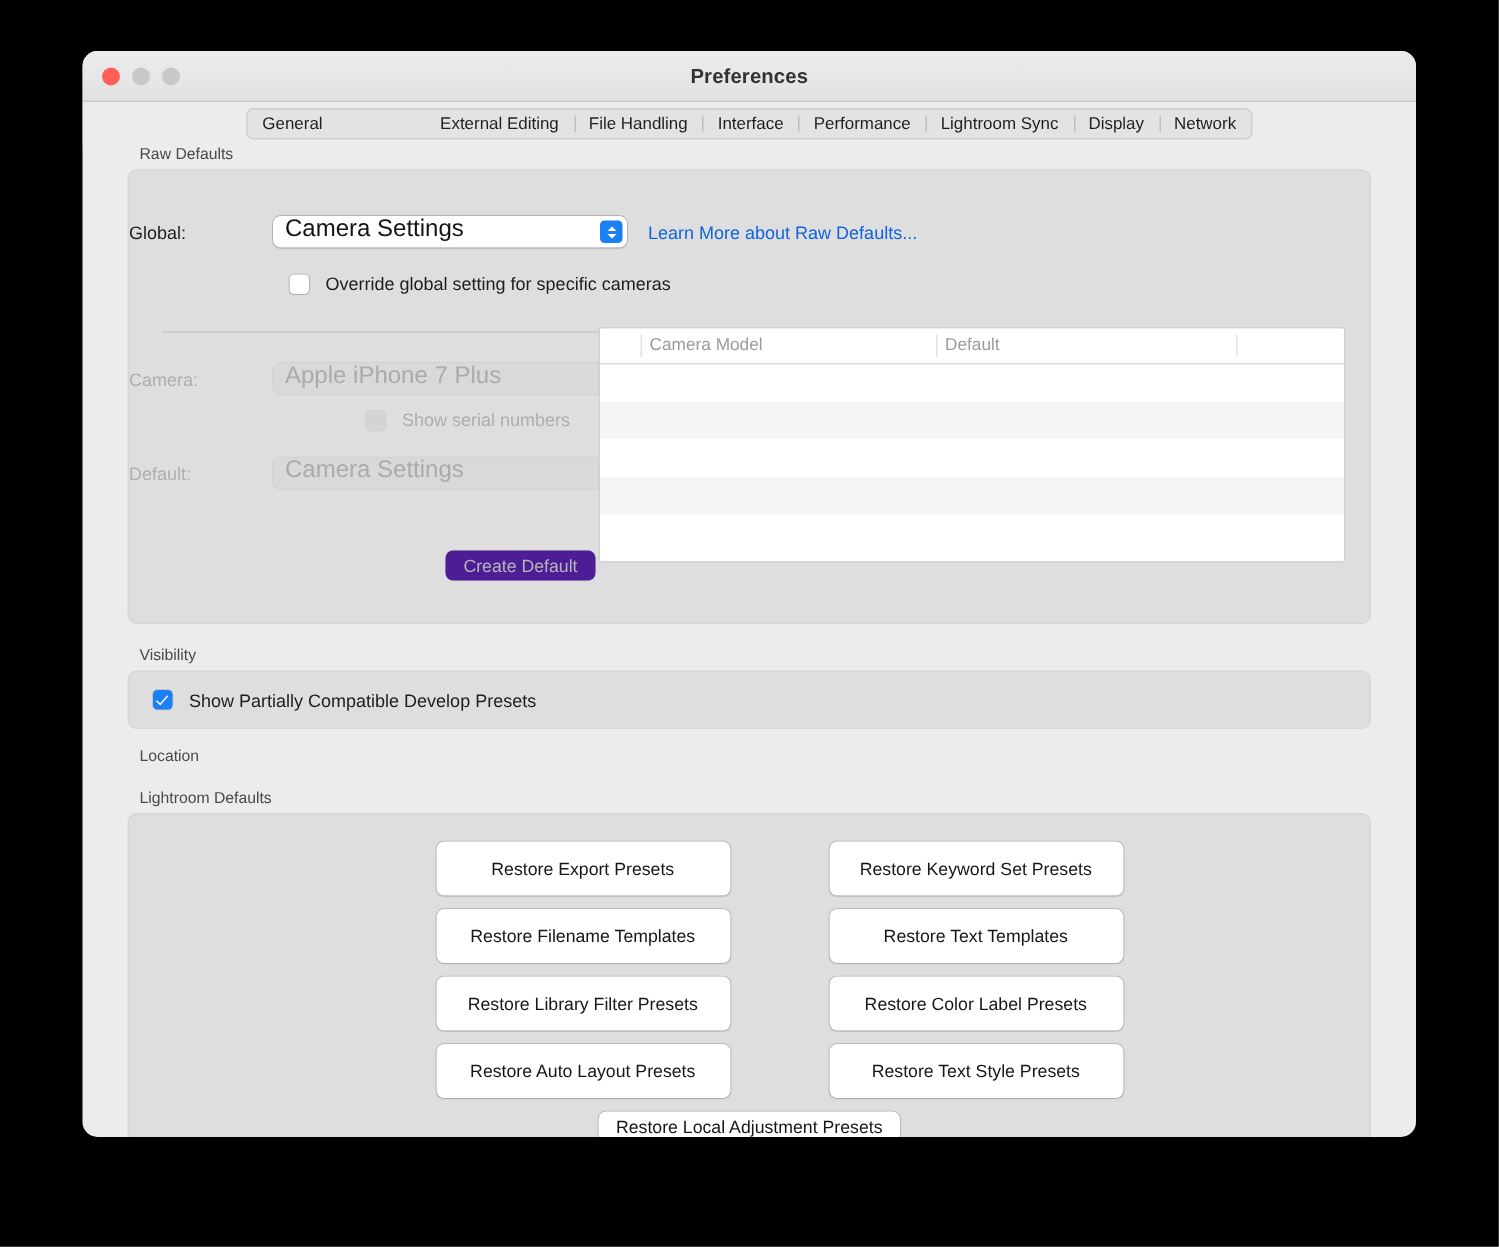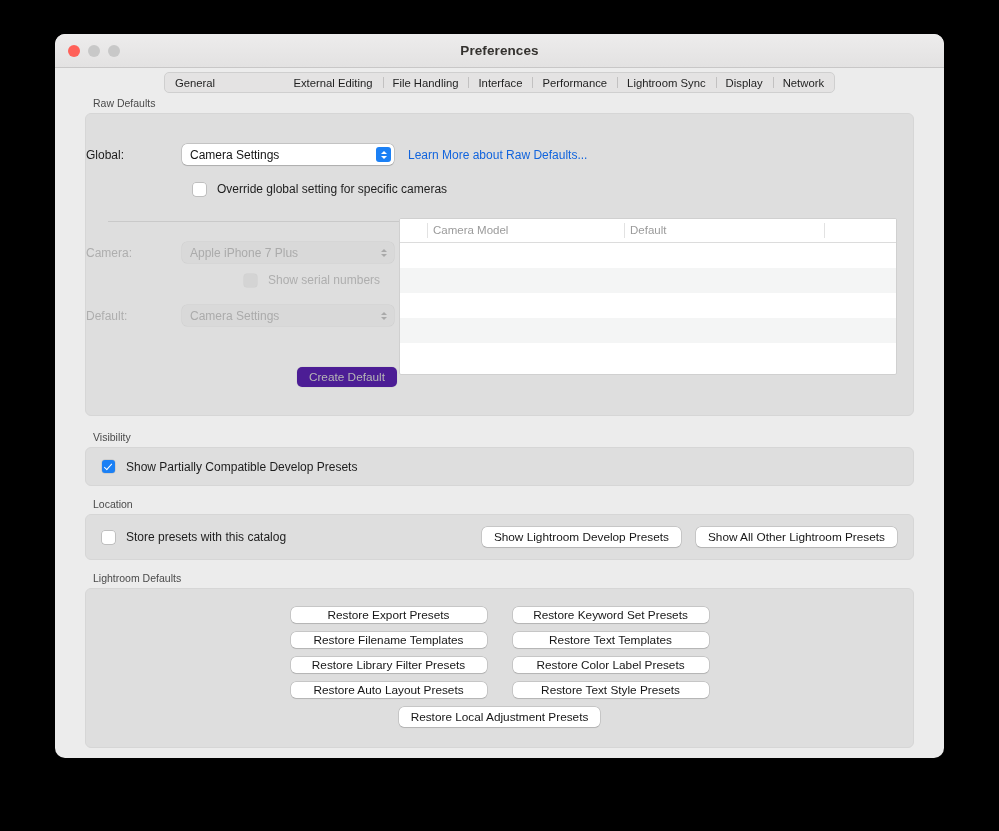--- a/index.html
+++ b/index.html
@@ -134,29 +134,29 @@
     width: 96px;
     text-align: left;
     font-size: 12px;
     color: #1d1d1d;
     padding-right: 8px;
   }
   .lbl-right.dim { color: #aeaeae; }
 
   .popup {
     position: relative;
-    width: 212px;
+    width: 236px;
     height: 21px;
     background: #ffffff;
     border-radius: 5px;
     box-shadow: 0 0 0 0.5px rgba(0,0,0,0.22), 0 0.5px 1px rgba(0,0,0,0.12);
     display: flex;
-    align-items: center;
+    align-items: flex-start;
     padding-left: 8px;
-    font-size: 12px;
+    font-size: 16px;
     color: #141414;
     cursor: default;
   }
   .popup.dim {
     background: #d9d9d9;
     box-shadow: 0 0 0 0.5px rgba(0,0,0,0.07);
     color: #ababab;
   }
   .popup .chev {
     position: absolute;
@@ -314,21 +314,21 @@
 
   
   .panel-lr { padding: 18px 0 20px 0; }
   .btngrid {
     display: flex;
     flex-direction: column;
     gap: 9px;
     align-items: center;
   }
   .btnrow { display: flex; gap: 26px; }
-  .btn-w { width: 196px; height: 16px; }
+  .btn-w { width: 196px; height: 36px; margin-left: 40px; }
   .spacer-12 { height: 12px; }
   .spacer-15 { height: 15px; }
 </style>
 </head>
 <body>
 
 <div class="window">
 
   <div class="titlebar">
     <div class="traffic">
@@ -432,30 +432,20 @@
     <div class="panel panel-vis">
       <div class="cbrow">
         <span class="cb checked"></span>
         <span class="cb-label">Show Partially Compatible Develop Presets</span>
       </div>
     </div>
 
     <div class="spacer-12"></div>
 
     <div class="group-label">Location</div>
-    <div class="panel panel-loc">
-      <div class="cbrow">
-        <span class="cb"></span>
-        <span class="cb-label">Store presets with this catalog</span>
-      </div>
-      <div class="loc-btns">
-        <div class="btn">Show Lightroom Develop Presets</div>
-        <div class="btn">Show All Other Lightroom Presets</div>
-      </div>
-    </div>
 
     <div class="spacer-12"></div>
 
     <div class="group-label">Lightroom Defaults</div>
     <div class="panel panel-lr">
       <div class="btngrid">
         <div class="btnrow">
           <div class="btn btn-w">Restore Export Presets</div>
           <div class="btn btn-w">Restore Keyword Set Presets</div>
         </div>

